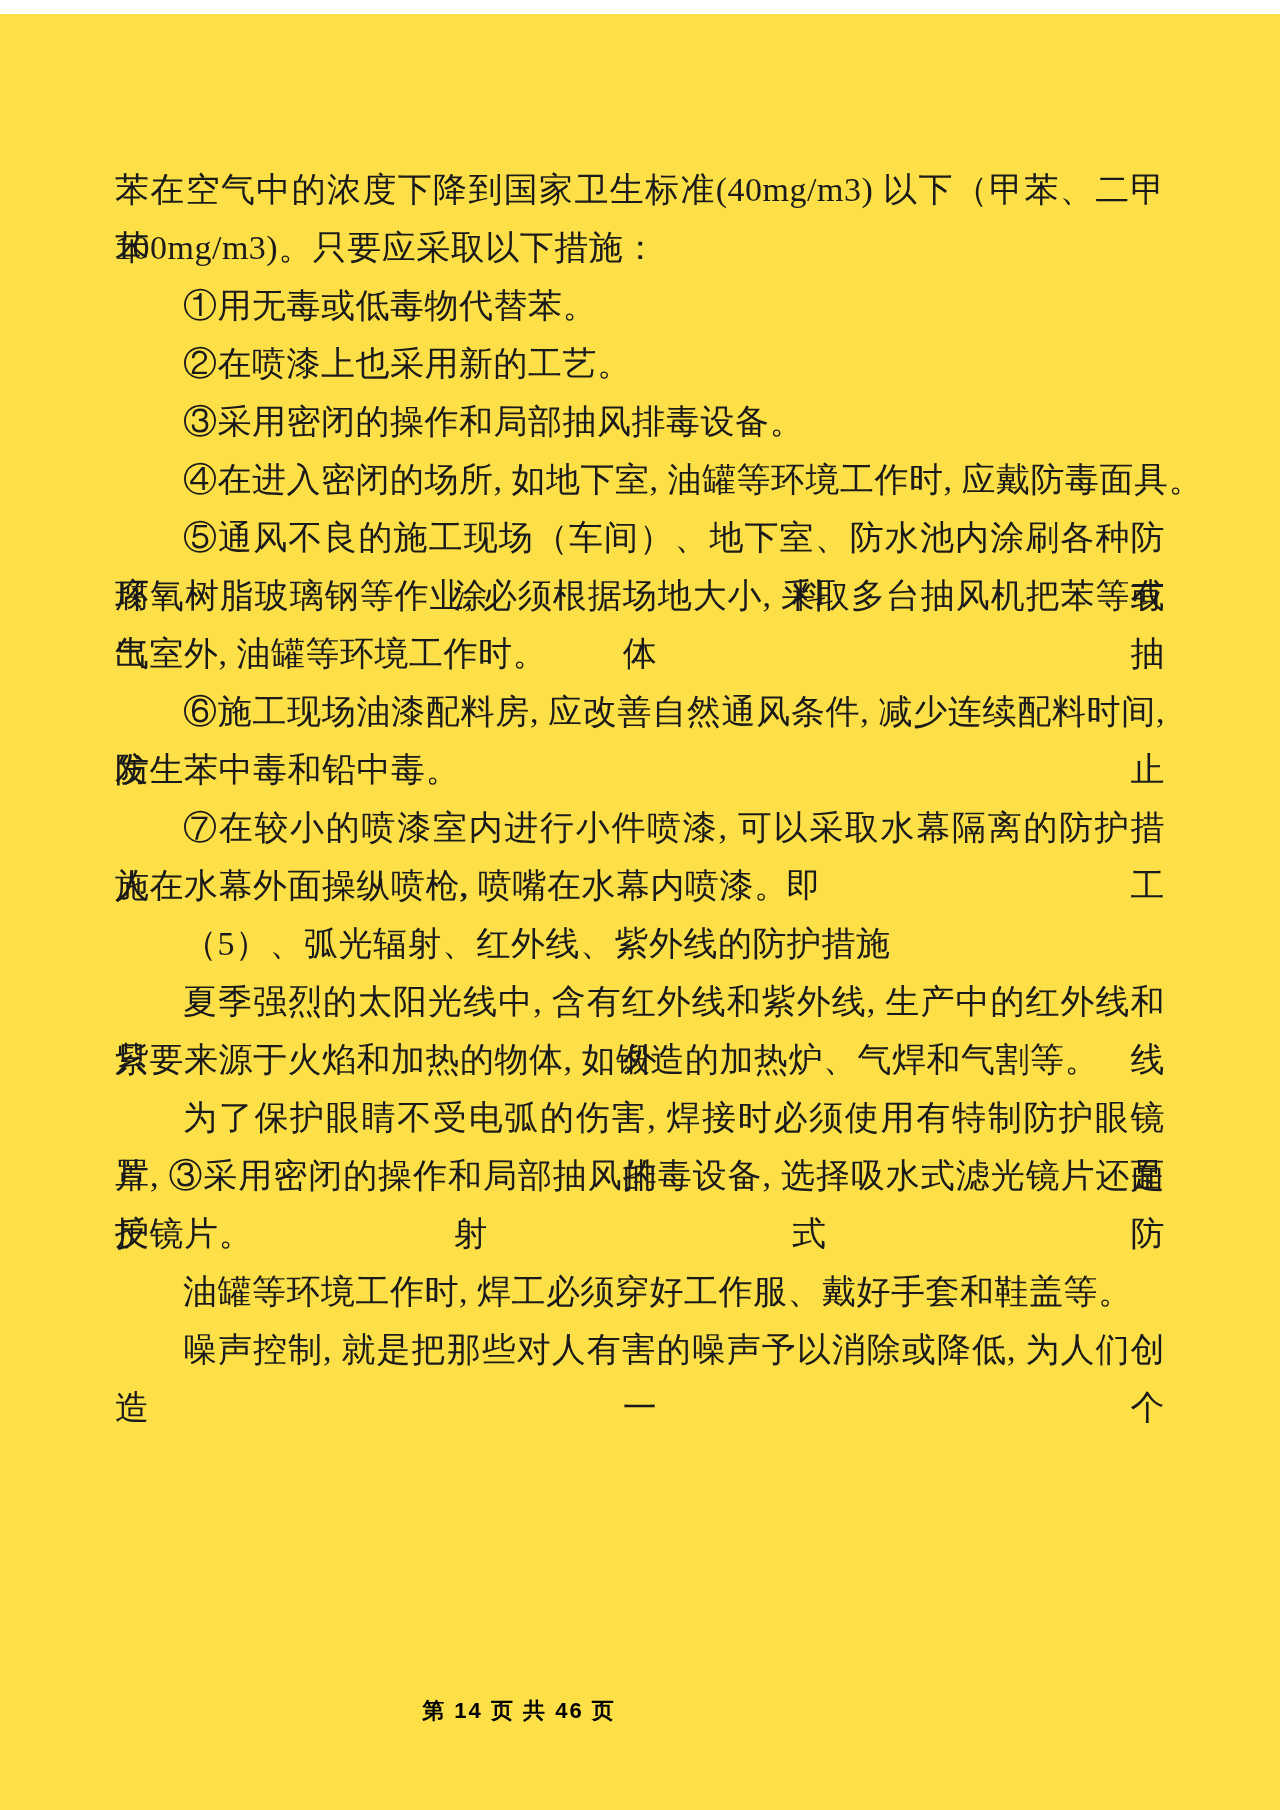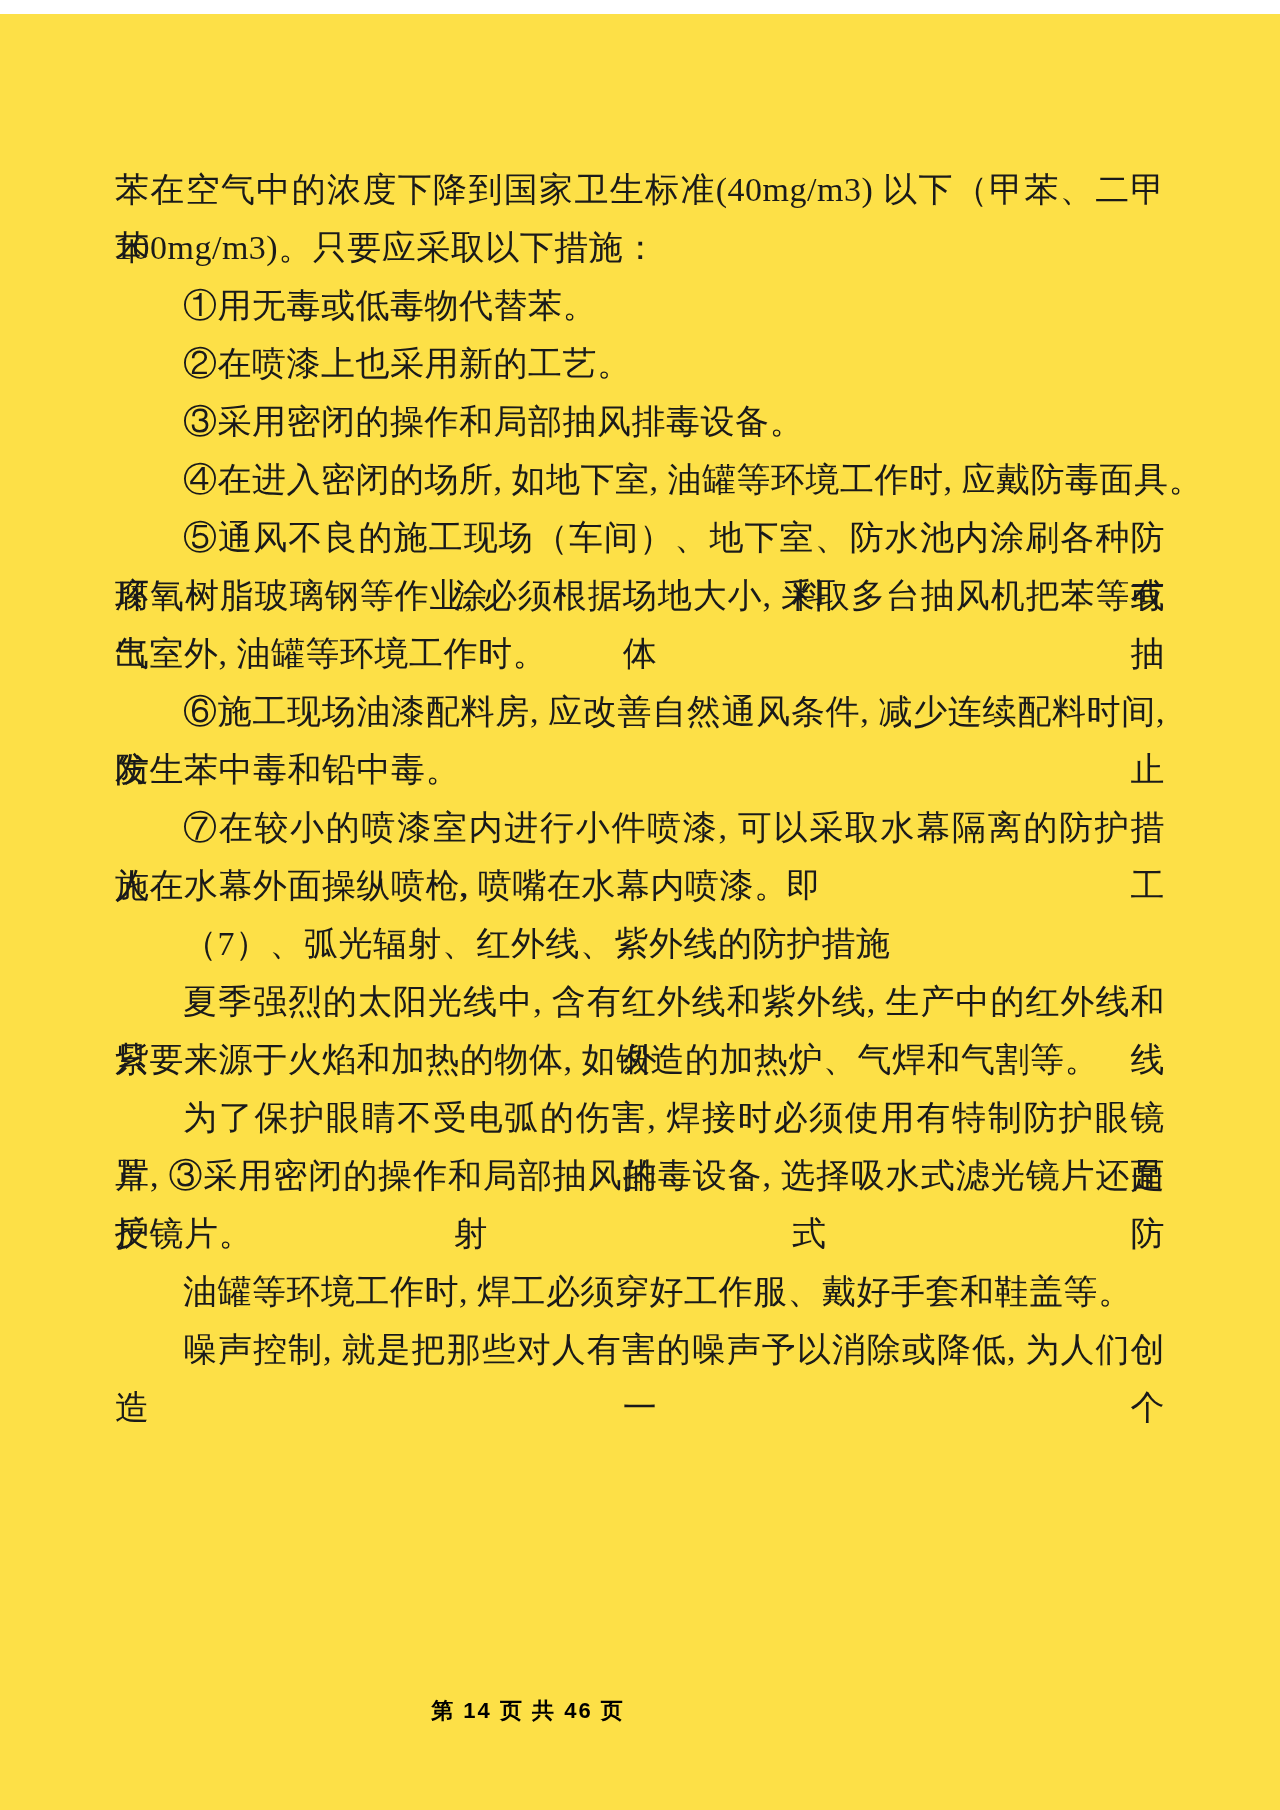--- a/index.html
+++ b/index.html
@@ -44,21 +44,21 @@
     text-align: justify;
     text-align-last: justify;
   }
   .fill.ind {
     padding-left: 0;
     text-indent: 68px;
   }
   .footer {
     position: absolute;
     top: 1682px;
-    left: 16px;
+    left: 7px;
     width: 1024px;
     text-align: center;
     font-family: "Liberation Sans", sans-serif;
     font-weight: 700;
     font-size: 22px;
     letter-spacing: 2px;
     color: #000000;
   }
 </style>
 </head>
@@ -72,21 +72,21 @@
     <div class="ln ind">②在喷漆上也采用新的工艺。</div>
     <div class="ln ind">③采用密闭的操作和局部抽风排毒设备。</div>
     <div class="ln ind">④在进入密闭的场所, 如地下室, 油罐等环境工作时, 应戴防毒面具。</div>
     <div class="ln ind fill">⑤通风不良的施工现场（车间）、地下室、防水池内涂刷各种防腐涂料或</div>
     <div class="ln fill">环氧树脂玻璃钢等作业, 必须根据场地大小, 采取多台抽风机把苯等有气体抽</div>
     <div class="ln">出室外, 油罐等环境工作时。</div>
     <div class="ln ind fill">⑥施工现场油漆配料房, 应改善自然通风条件, 减少连续配料时间, 防止</div>
     <div class="ln">发生苯中毒和铅中毒。</div>
     <div class="ln ind fill">⑦在较小的喷漆室内进行小件喷漆, 可以采取水幕隔离的防护措施, 即工</div>
     <div class="ln">人在水幕外面操纵喷枪, 喷嘴在水幕内喷漆。</div>
-    <div class="ln ind">（7）、弧光辐射、红外线、紫外线的防护措施</div>
+    <div class="ln ind">（5）、弧光辐射、红外线、紫外线的防护措施</div>
     <div class="ln ind fill">夏季强烈的太阳光线中, 含有红外线和紫外线, 生产中的红外线和紫外线</div>
     <div class="ln">只要来源于火焰和加热的物体, 如锻造的加热炉、气焊和气割等。</div>
     <div class="ln ind fill">为了保护眼睛不受电弧的伤害, 焊接时必须使用有特制防护眼镜片的面</div>
     <div class="ln fill">罩, ③采用密闭的操作和局部抽风排毒设备, 选择吸水式滤光镜片还是反射式防</div>
     <div class="ln">护镜片。</div>
     <div class="ln ind">油罐等环境工作时, 焊工必须穿好工作服、戴好手套和鞋盖等。</div>
     <div class="ln ind fill">噪声控制, 就是把那些对人有害的噪声予以消除或降低, 为人们创造一个</div>
   </div>
 
   <div class="footer">第 14 页 共 46 页</div>

